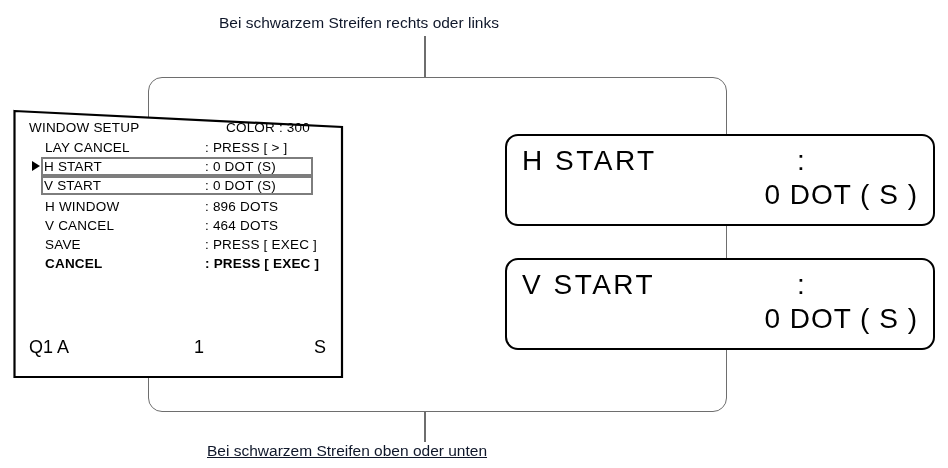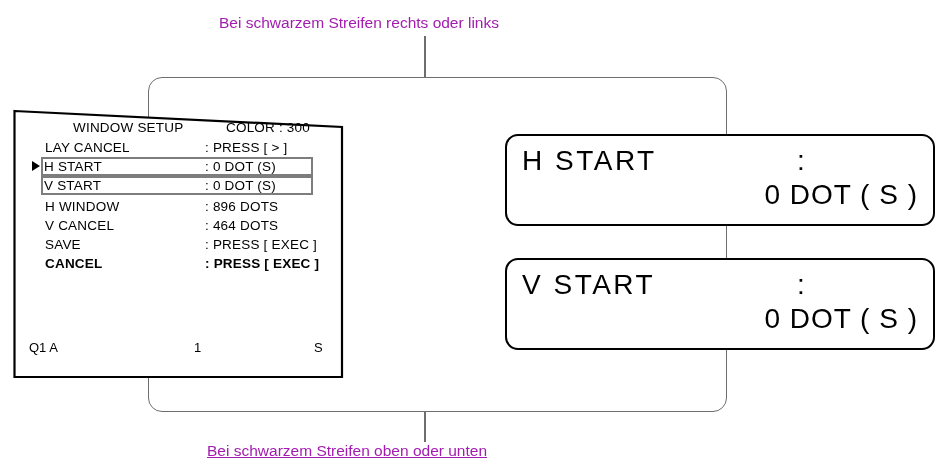--- a/index.html
+++ b/index.html
@@ -8,21 +8,21 @@
     font-family:"Liberation Sans","DejaVu Sans",sans-serif;
     color:#000000;
   }
   .stage{position:absolute;inset:0;}
 
   
   .caption{
     position:absolute;
     font-size:15.5px;
     line-height:19px;
-    color:#a21caf;
+    color:#0f172a;
     white-space:nowrap;
   }
   #caption-top{ left:219px; top:13px; }
   #caption-bottom{ left:207px; top:441px;text-decoration:underline; }
 
   
   .bracket{
     position:absolute;
     left:148px; top:77px;
     width:579px; height:335px;
@@ -60,21 +60,21 @@
     left:0; right:0;
     height:17px;
     font-size:13.5px;
     line-height:17px;
     letter-spacing:0.2px;
     white-space:nowrap;
   }
   .osd-label{ position:absolute; }
   .osd-value{ position:absolute; left:155px;margin-left:38px; }
 
-  .osd-title-left{ position:absolute; left:17px;margin-left:44px; }
+  .osd-title-left{ position:absolute; left:17px; }
   .osd-title-right{ position:absolute; left:214px; }
 
   
   .sel-box{
     position:absolute;
     left:29px;
     width:272px;
     height:19px;
     border:2px solid #7d7d7d;
     box-sizing:border-box;
@@ -84,21 +84,21 @@
     position:absolute;
     left:20px;
     width:0;height:0;
     border-left:8px solid #000;
     border-top:5.5px solid transparent;
     border-bottom:5.5px solid transparent;
   }
 
   .osd-foot{
     position:absolute;
-    font-size:13px;
+    font-size:18px;
     line-height:17px;
   }
 
   
   .callout{
     position:absolute;
     left:505px;
     width:430px;
     border:2px solid #000000;
     border-radius:13px;

